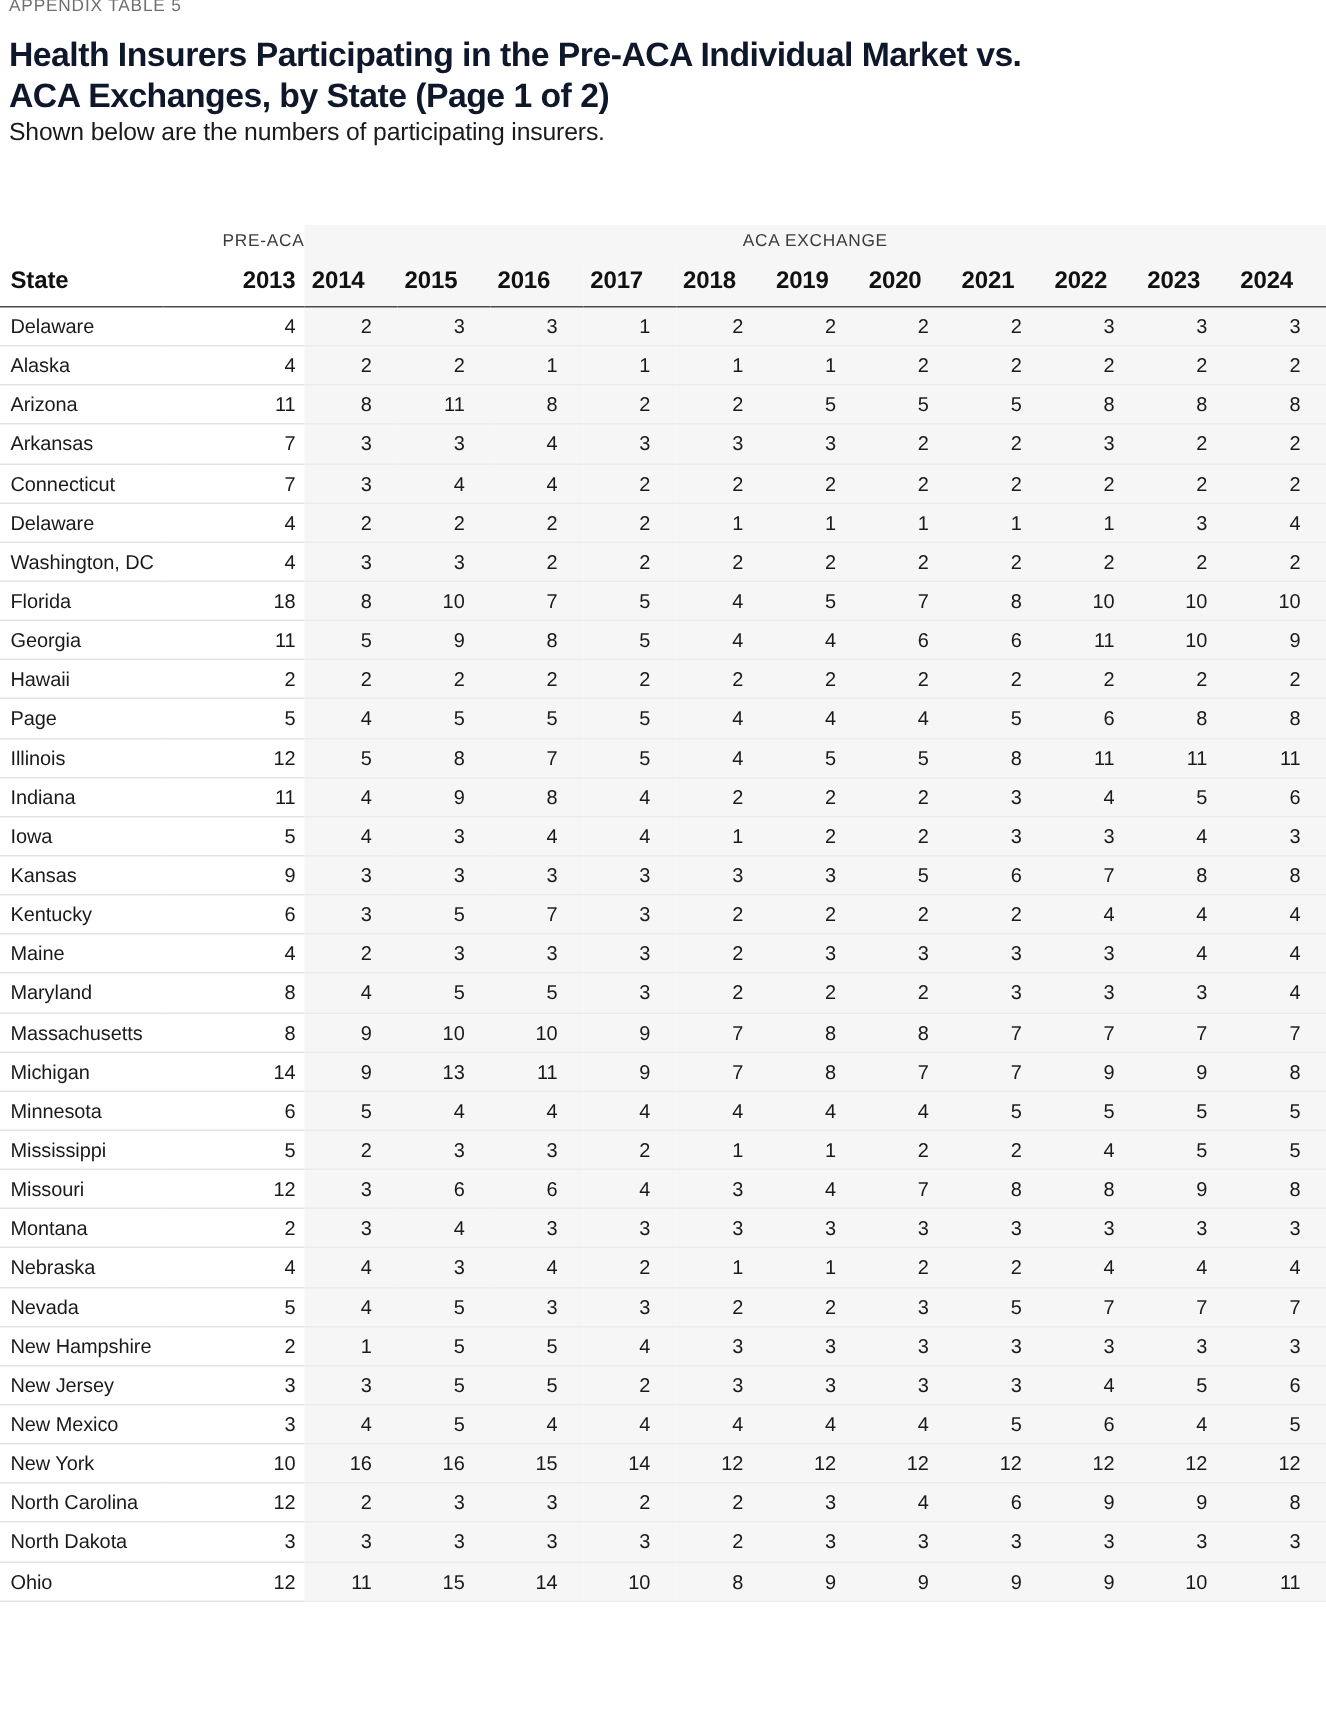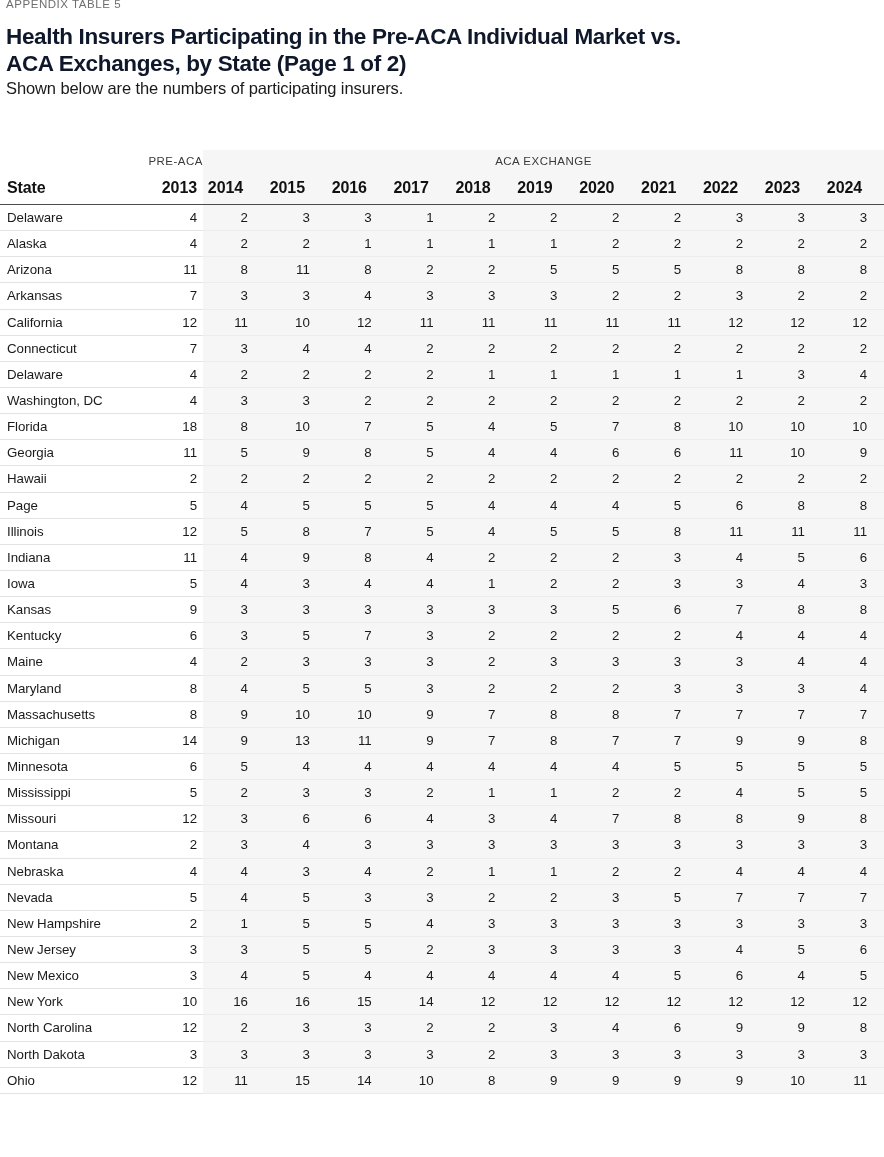--- a/index.html
+++ b/index.html
@@ -275,35 +275,20 @@
             <td class="c-aca">3</td>
             <td class="c-aca">3</td>
             <td class="c-aca">3</td>
             <td class="c-aca">2</td>
             <td class="c-aca">2</td>
             <td class="c-aca">3</td>
             <td class="c-aca">2</td>
             <td class="c-aca">2</td>
           </tr>
           <tr class="row">
-            <td class="c-name">California</td>
-            <td class="c-base">12</td>
-            <td class="c-aca">11</td>
-            <td class="c-aca">10</td>
-            <td class="c-aca">12</td>
-            <td class="c-aca">11</td>
-            <td class="c-aca">11</td>
-            <td class="c-aca">11</td>
-            <td class="c-aca">11</td>
-            <td class="c-aca">11</td>
-            <td class="c-aca">12</td>
-            <td class="c-aca">12</td>
-            <td class="c-aca">12</td>
-          </tr>
-          <tr class="row">
             <td class="c-name">Connecticut</td>
             <td class="c-base">7</td>
             <td class="c-aca">3</td>
             <td class="c-aca">4</td>
             <td class="c-aca">4</td>
             <td class="c-aca">2</td>
             <td class="c-aca">2</td>
             <td class="c-aca">2</td>
             <td class="c-aca">2</td>
             <td class="c-aca">2</td>

